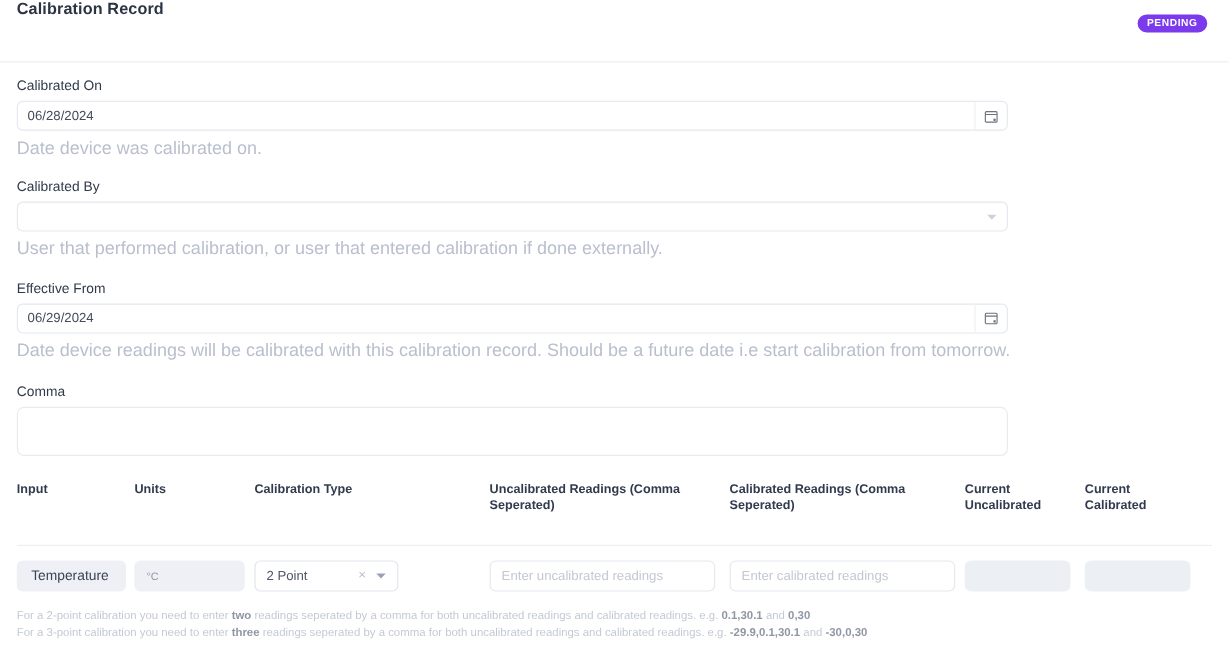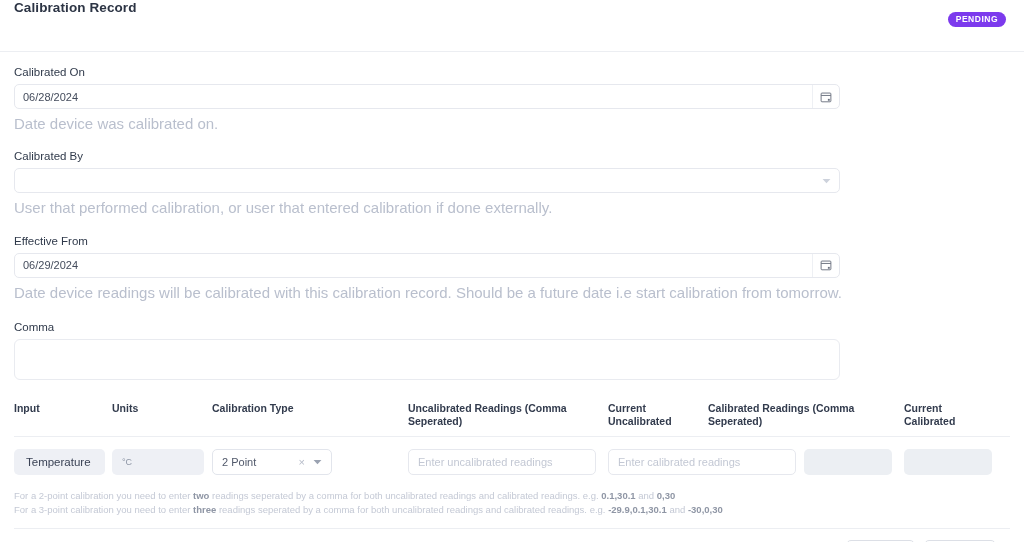--- a/index.html
+++ b/index.html
@@ -120,21 +120,21 @@
   .table {
     margin-top: 22px;
     width: 996px;
   }
   .trow {
     display: flex;
     align-items: flex-start;
   }
   .thead {
     border-bottom: 1px solid #eceef2;
-    padding-bottom: 7px;
+    padding-bottom: 25px;
   }
   .th {
     font-size: 10.5px;
     font-weight: bold;
     color: #323b4d;
     line-height: 1.3;
     padding-right: 8px;
   }
   .c-input    { width: 98px; }
   .c-units    { width: 100px; }
@@ -319,22 +319,22 @@
     <textarea class="notes" placeholder="" style=""></textarea>
   </div>
 
   <div class="table">
 
     <div class="trow thead">
       <div class="th c-input">Input</div>
       <div class="th c-units">Units</div>
       <div class="th c-caltype">Calibration Type</div>
       <div class="th c-uncal">Uncalibrated Readings (Comma Seperated)</div>
+      <div class="th c-cal">Calibrated Readings (Comma Seperated)</div>
       <div class="th c-curuncal">Current Uncalibrated</div>
-      <div class="th c-cal">Calibrated Readings (Comma Seperated)</div>
       <div class="th c-curcal">Current Calibrated</div>
     </div>
 
     <div class="trow tbody">
 
       <div class="cell c-input">
         <div class="chip">Temperature</div>
       </div>
 
       <div class="cell c-units">

